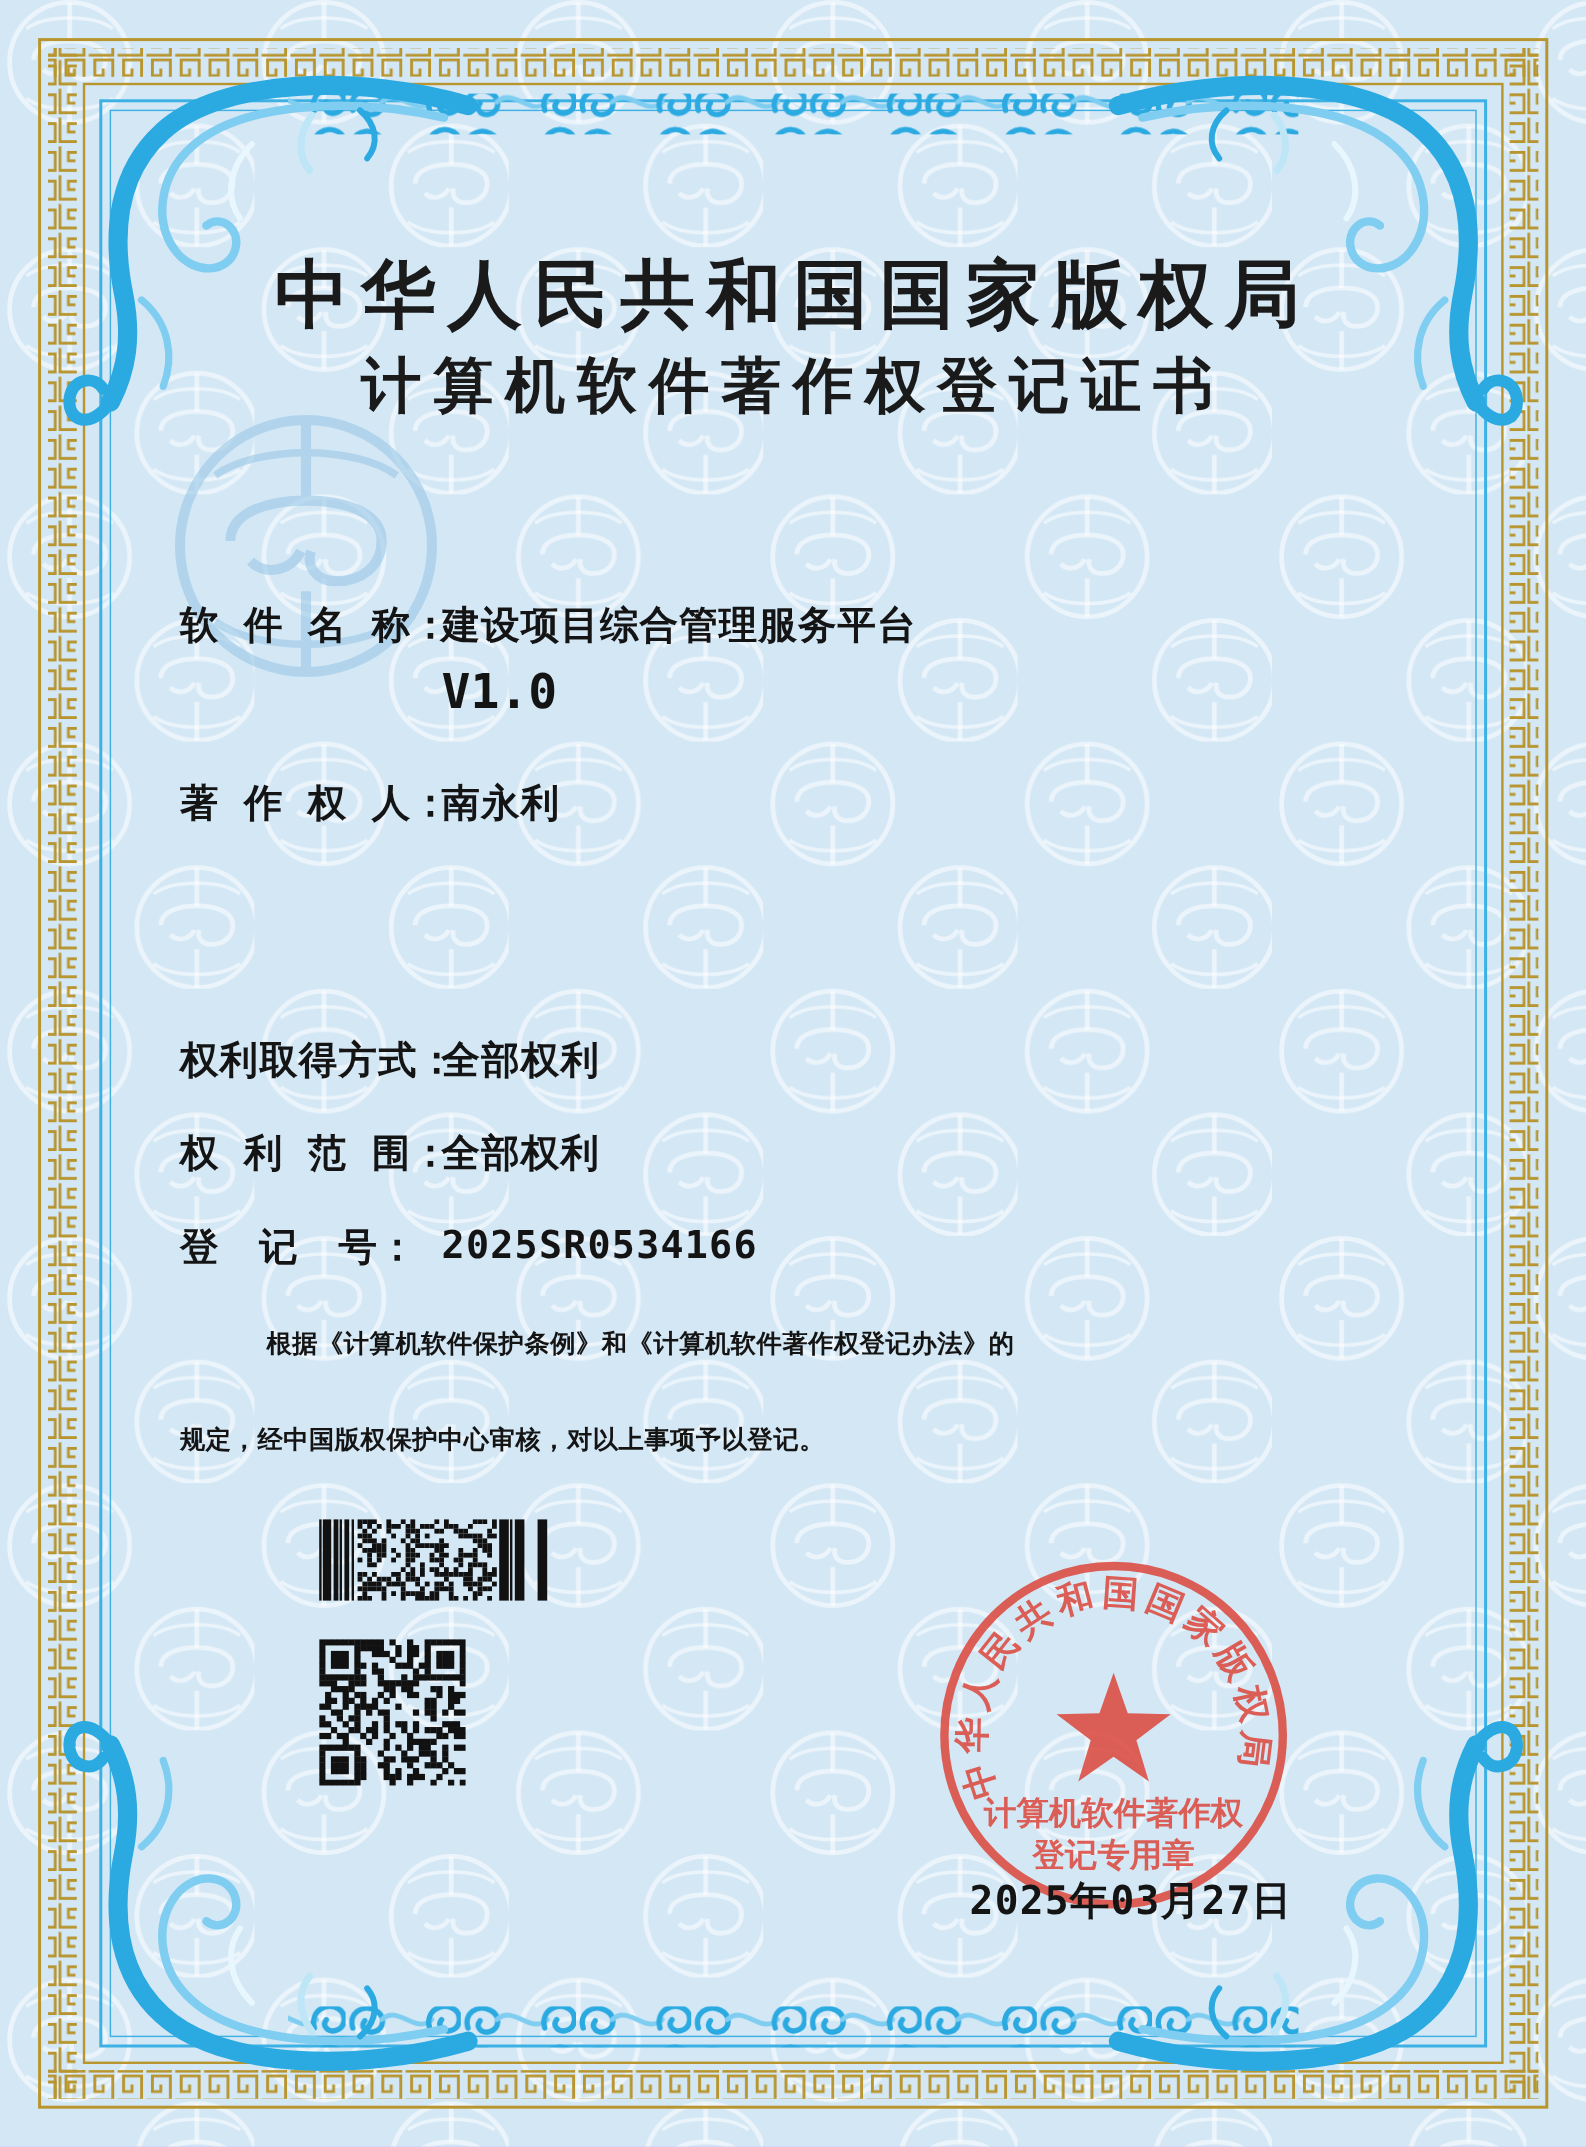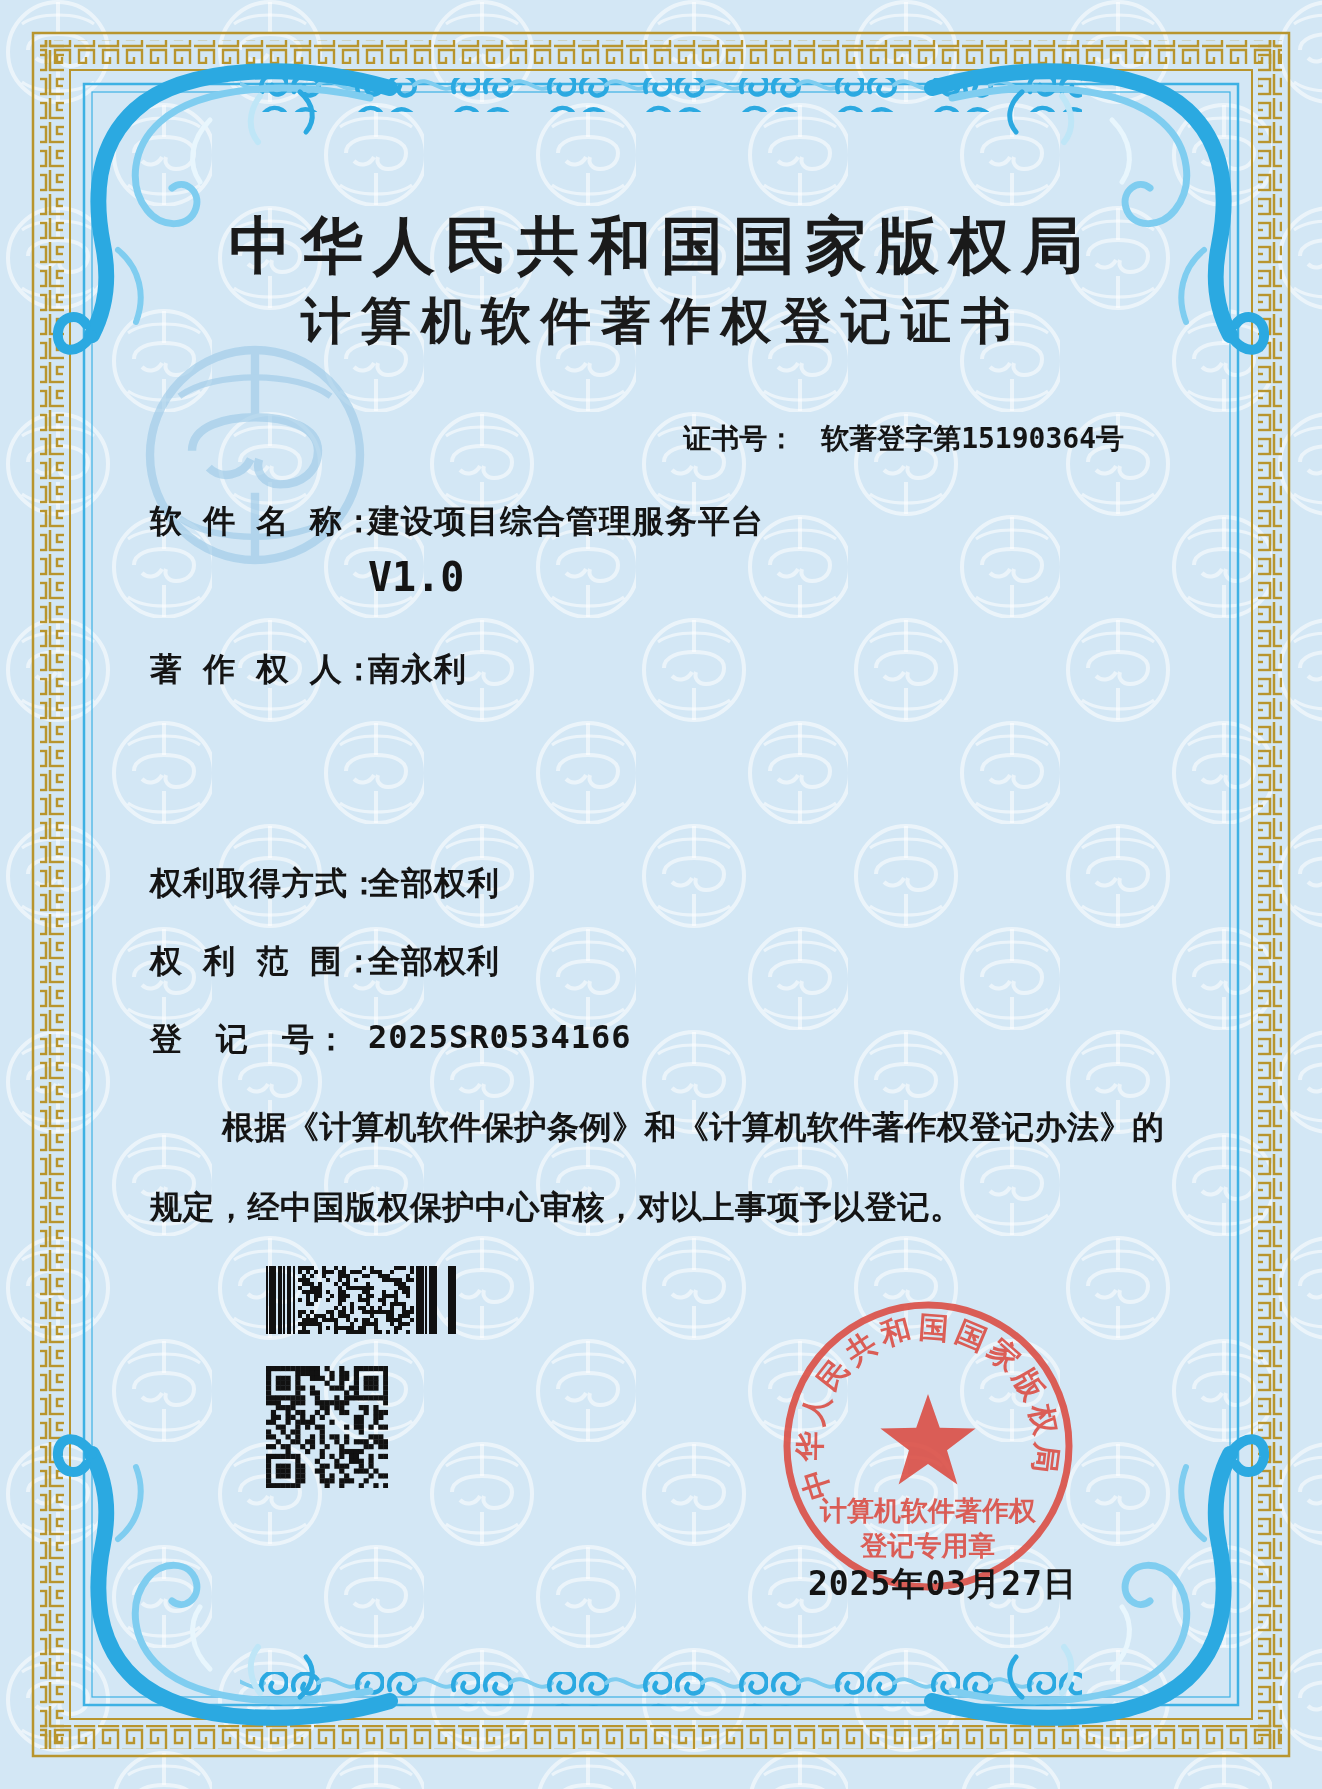--- a/index.html
+++ b/index.html
@@ -31,21 +31,21 @@
        font-family:"DejaVu Sans Mono","Liberation Mono",monospace;}
   .row .lbl{position:absolute;left:150px;top:0;}
   .row .val{position:absolute;left:368px;top:0;}
   #row-name{top:500px;left:0;width:1322px;height:40px;}
   #row-name2{top:554px;left:368px;font-size:40px;font-weight:700;
        font-family:"DejaVu Sans Mono","Liberation Mono",monospace;}
   #row-holder{top:648px;left:0;width:1322px;height:40px;}
   #row-acq{top:862px;left:0;width:1322px;height:40px;}
   #row-scope{top:940px;left:0;width:1322px;height:40px;padding-left:36px;}
   #row-reg{top:1018px;left:0;width:1322px;height:40px;}
-  .para{font-size:32px;font-weight:700;letter-spacing:0.5px;
+  .para{font-size:21px;font-weight:700;letter-spacing:0.5px;
         font-family:"DejaVu Sans Mono","Liberation Mono",monospace;}
   #para1{top:1106px;left:222px;}
   #para2{top:1186px;left:150px;}
   #barcode{left:262px;top:1266px;width:196px;height:68px;}
   #qrcode{left:266px;top:1366px;width:122px;height:122px;}
   #seal{left:776px;top:1294px;width:304px;height:304px;z-index:2;}
   #date{top:1562px;left:808px;font-size:33px;font-weight:700;z-index:3;
         font-family:"DejaVu Sans Mono","Liberation Mono",monospace;letter-spacing:1px;}
 </style>
 </head>
@@ -112,24 +112,20 @@
 
     <use href="#cornerTL" xlink:href="#cornerTL"></use>
     <use href="#cornerTL" xlink:href="#cornerTL" transform="translate(1322,0) scale(-1,1)"></use>
     <use href="#cornerTL" xlink:href="#cornerTL" transform="translate(0,1789) scale(1,-1)"></use>
     <use href="#cornerTL" xlink:href="#cornerTL" transform="translate(1322,1789) scale(-1,-1)"></use>
   </svg>
 
   <div class="content authority">中华人民共和国国家版权局</div>
   <div class="content cert-title">计算机软件著作权登记证书</div>
 
-  <div class="content certno">
-    <span>证书号：</span>
-    <span>软著登字第15190364号</span>
-  </div>
 
   <div class="content row" id="row-name">
     <span class="lbl">软 件 名 称：</span>
     <span class="val">建设项目综合管理服务平台</span>
   </div>
   <div class="content" id="row-name2">V1.0</div>
 
   <div class="content row" id="row-holder">
     <span class="lbl">著 作 权 人：</span>
     <span class="val">南永利</span>

